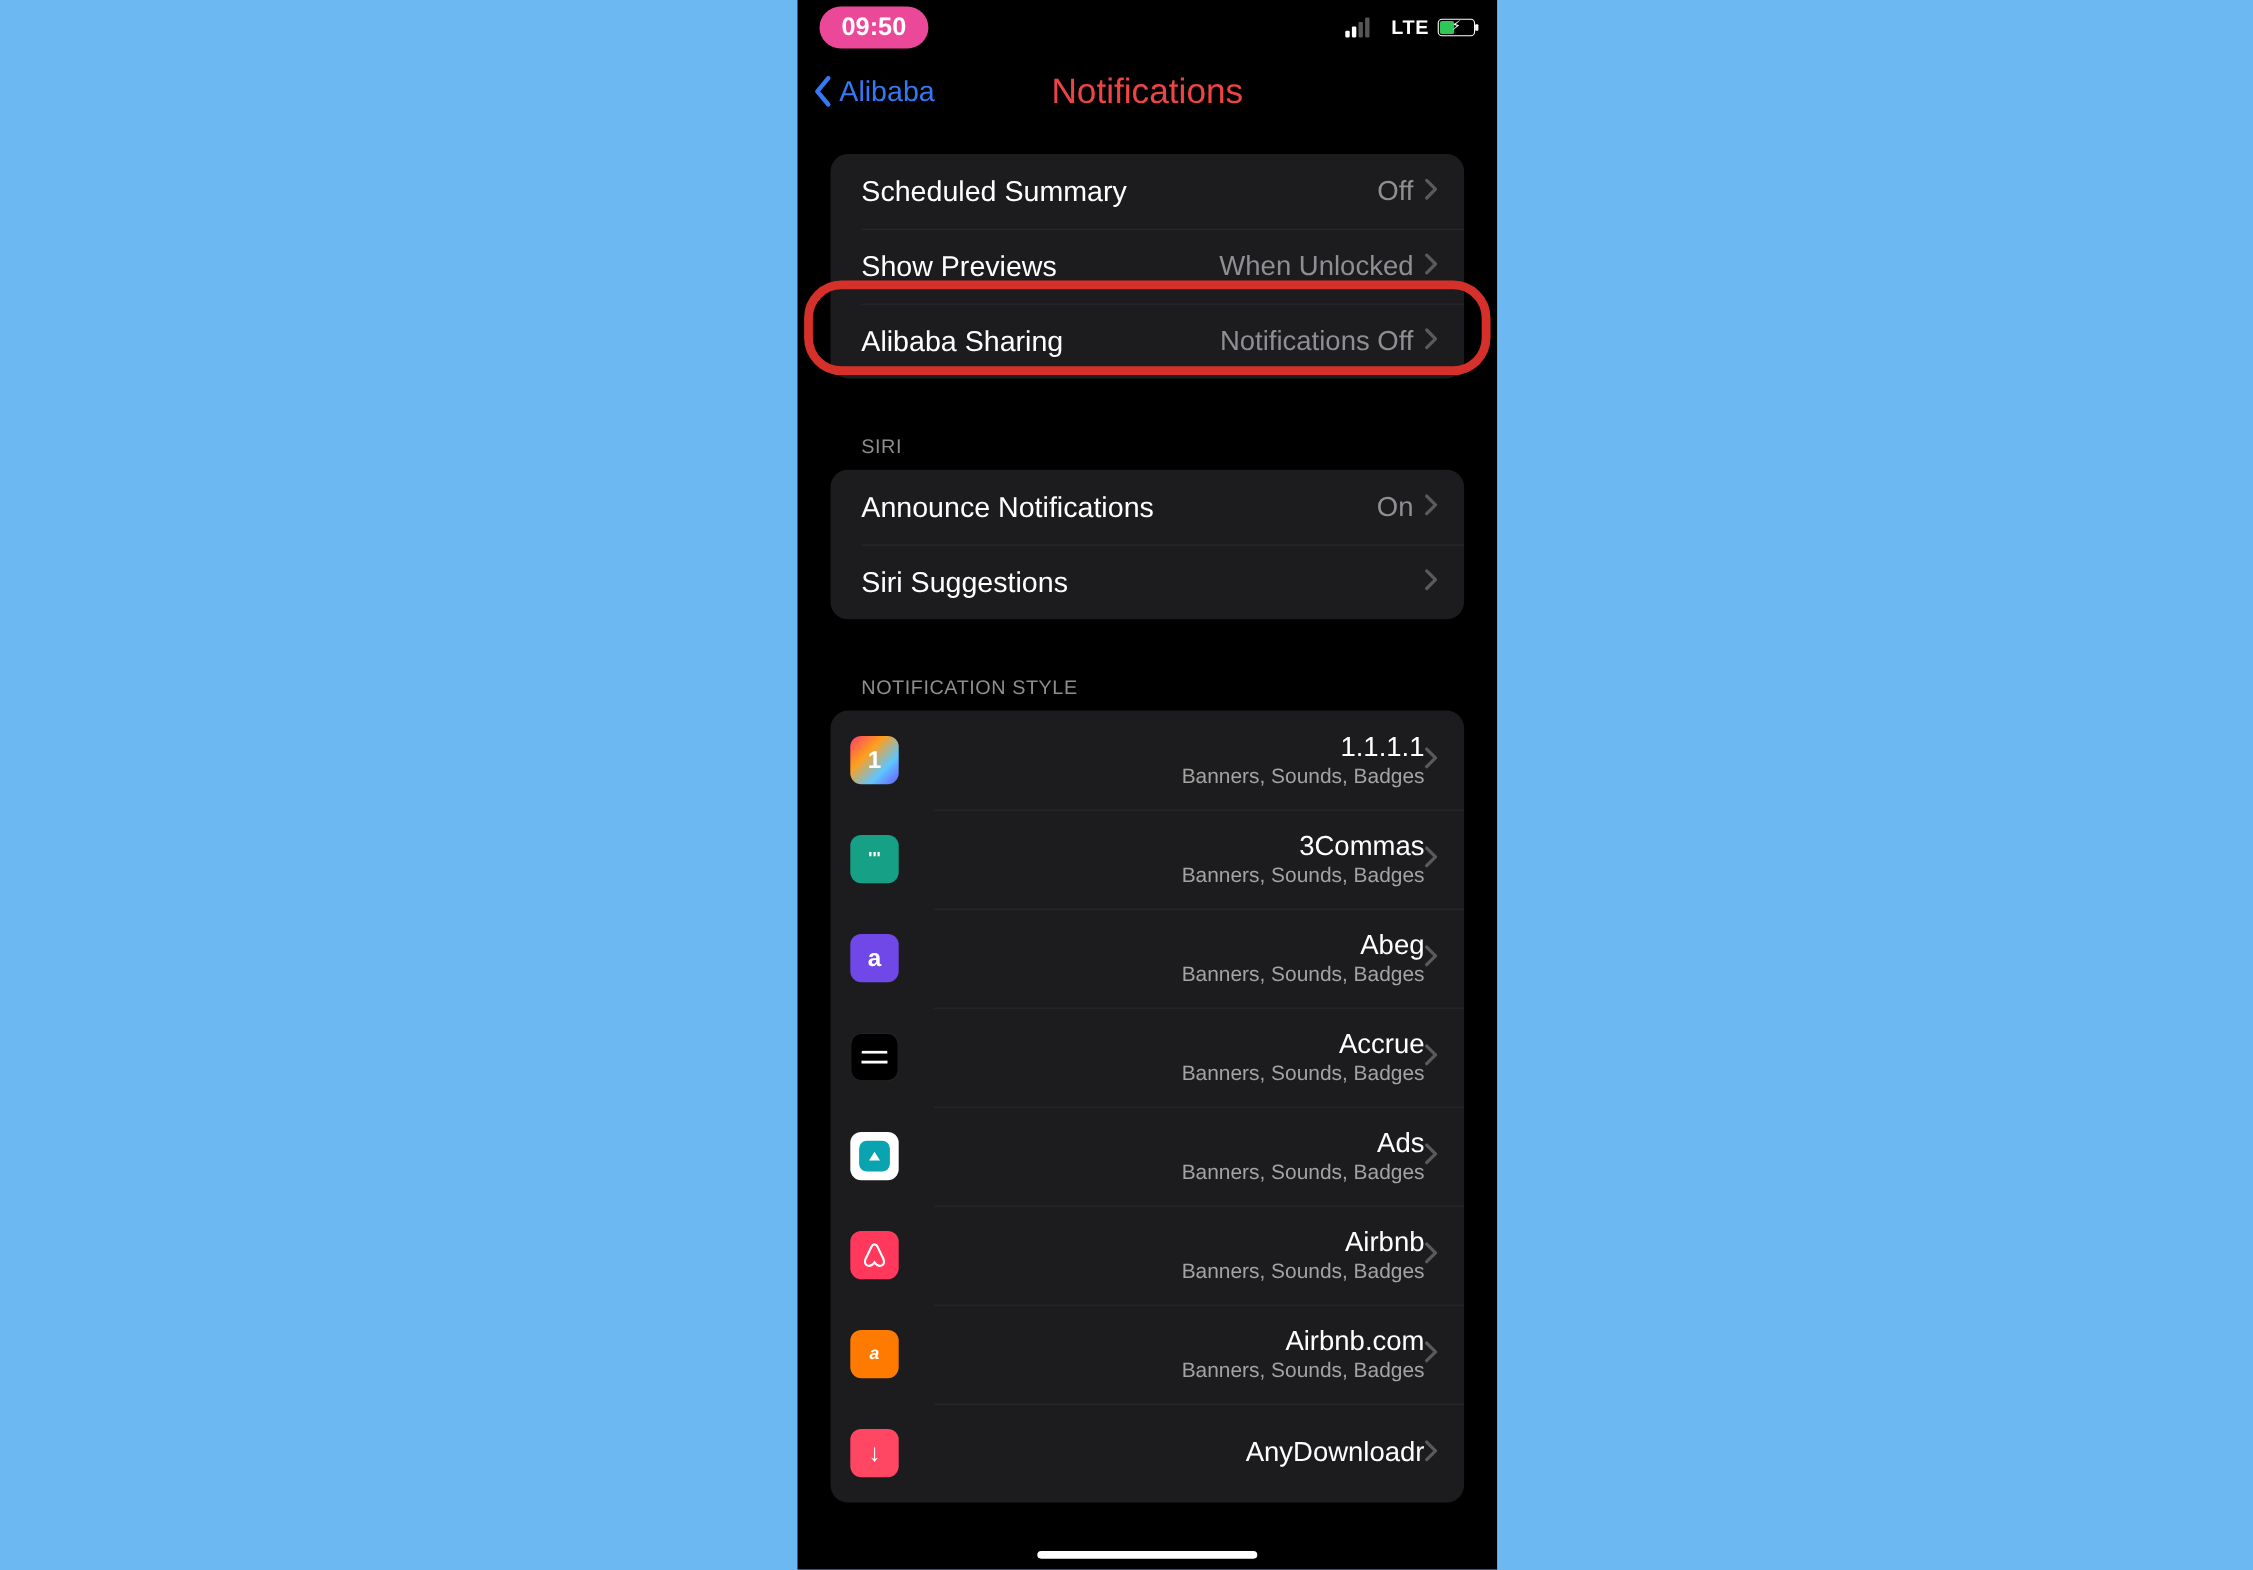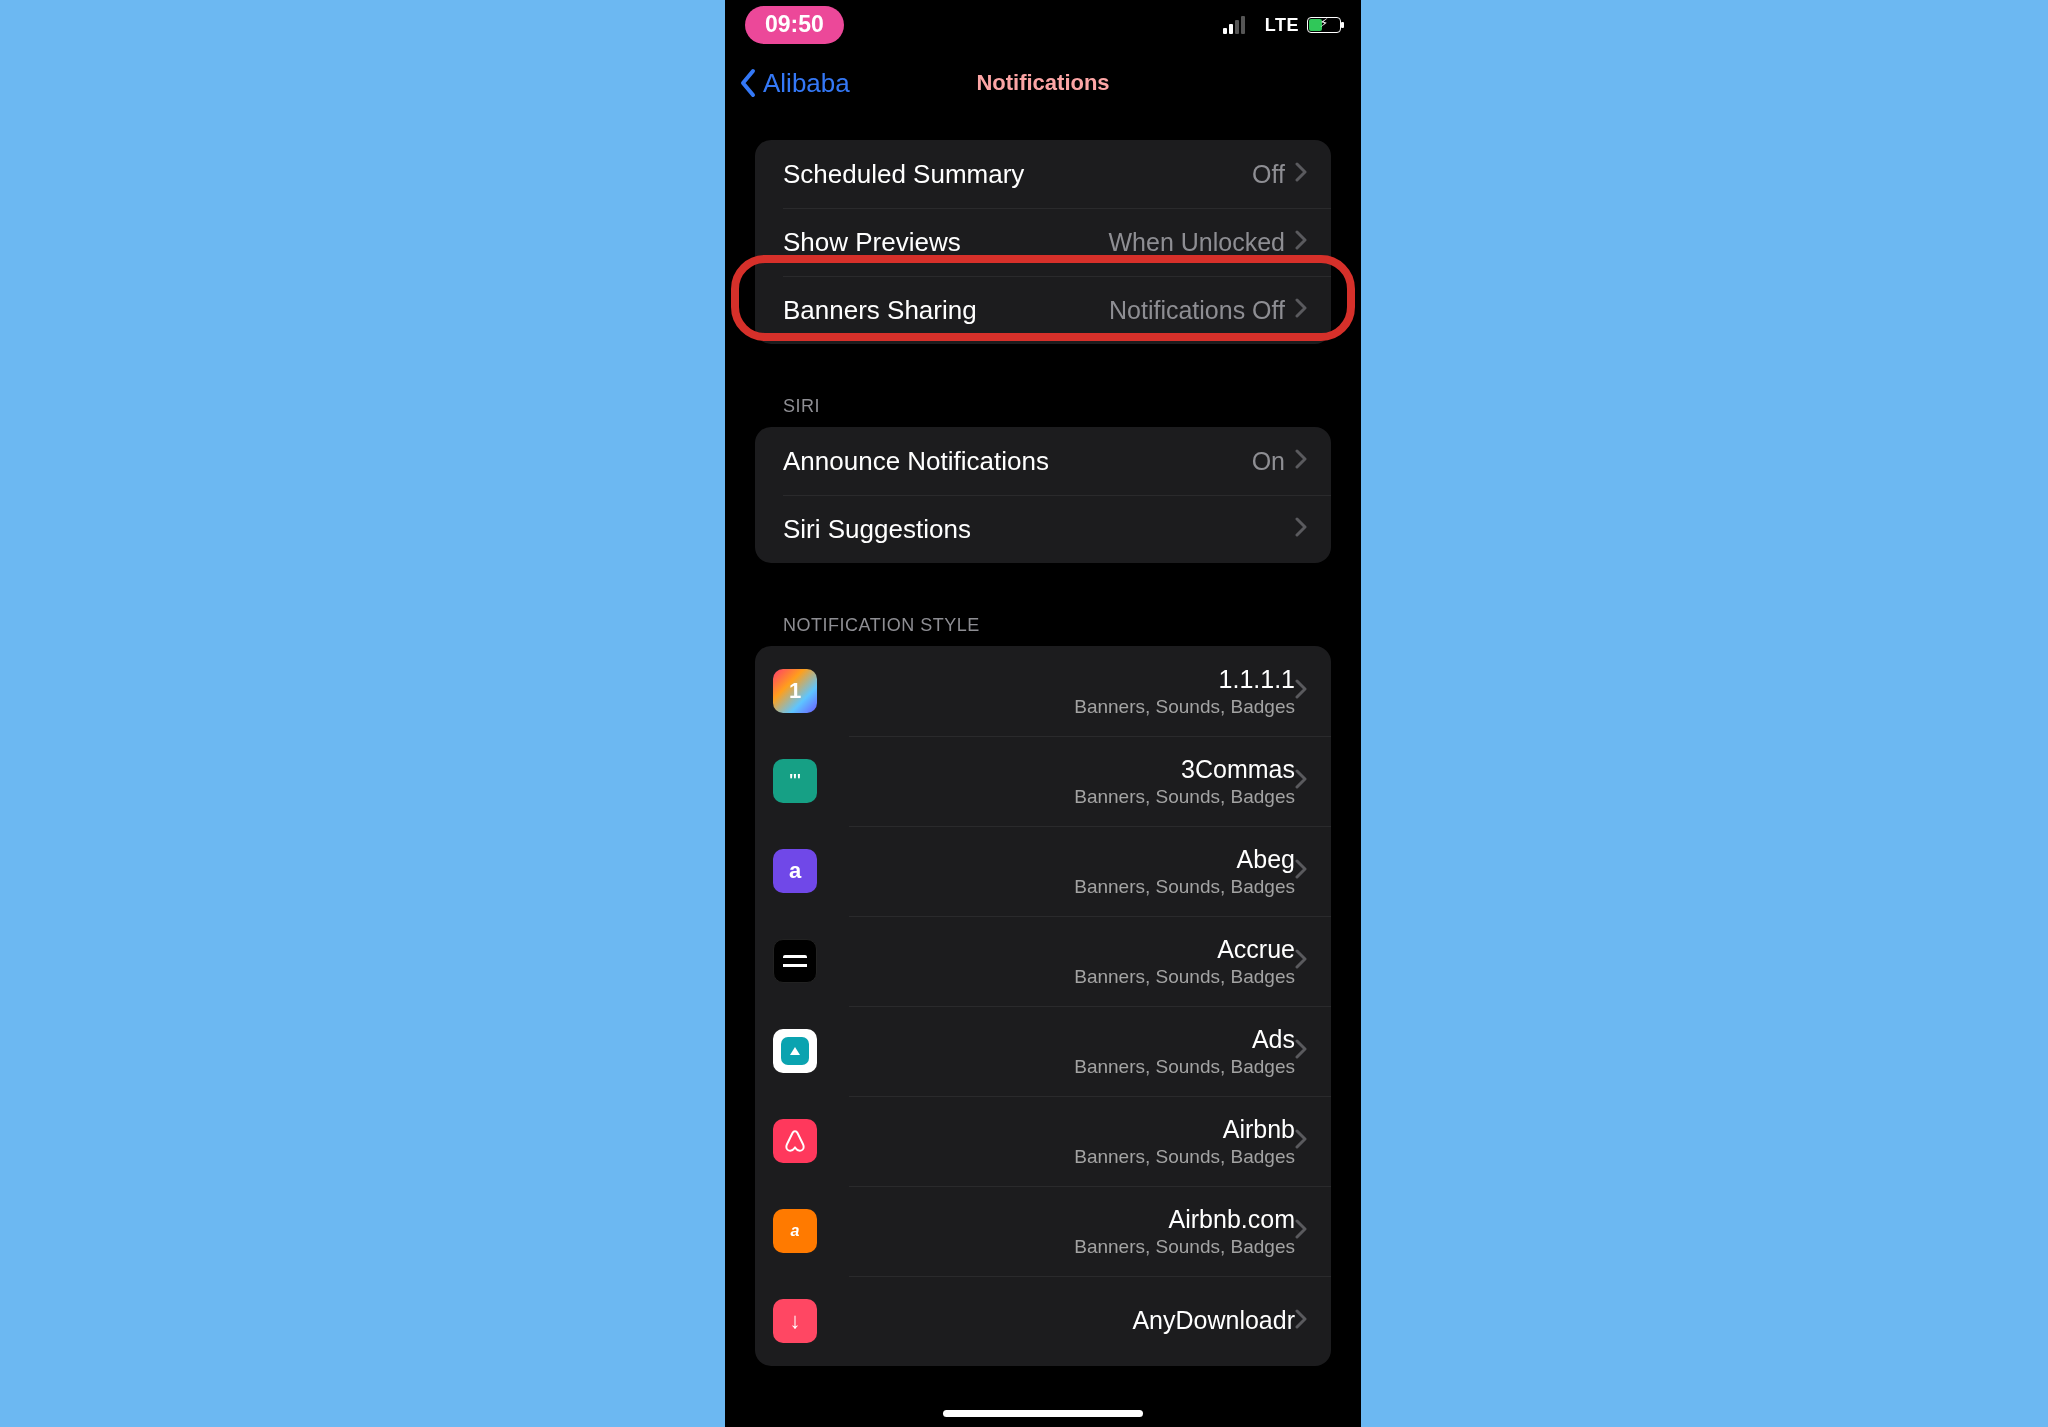--- a/index.html
+++ b/index.html
@@ -85,23 +85,23 @@
     position: absolute;
     left: 14px;
     display: flex;
     align-items: center;
     gap: 4px;
     color: #3478f6;
     font-size: 26px;
   }
   .back svg { width: 20px; height: 30px; }
   .title {
-    color: #fca5a5;
-    font-size: 22px;
-    font-weight: 700;
+    color: #ef4444;
+    font-size: 32px;
+    font-weight: 400;
   }
   
   .content { padding: 0 30px 0 30px; }
   .group {
     margin-top: 36px;
     background: #1c1c1e;
     border-radius: 16px;
     overflow: hidden;
   }
   .group.first { margin-top: 24px; }
@@ -217,21 +217,21 @@
             </svg></div>
       </div>
       <div class="row">
         <div class="row-label">Show Previews</div>
         <div class="row-value">When Unlocked</div>
         <div class="chevron"><svg viewBox="0 0 12 20">
               <path d="M2 2 L10 10 L2 18"></path>
             </svg></div>
       </div>
       <div class="row">
-        <div class="row-label">Banners Sharing</div>
+        <div class="row-label">Alibaba Sharing</div>
         <div class="row-value">Notifications Off</div>
         <div class="chevron"><svg viewBox="0 0 12 20">
               <path d="M2 2 L10 10 L2 18"></path>
             </svg></div>
       </div>
     </div>
 
     <div class="section-header">SIRI</div>
     <div class="group" style="margin-top:0">
       <div class="row">

